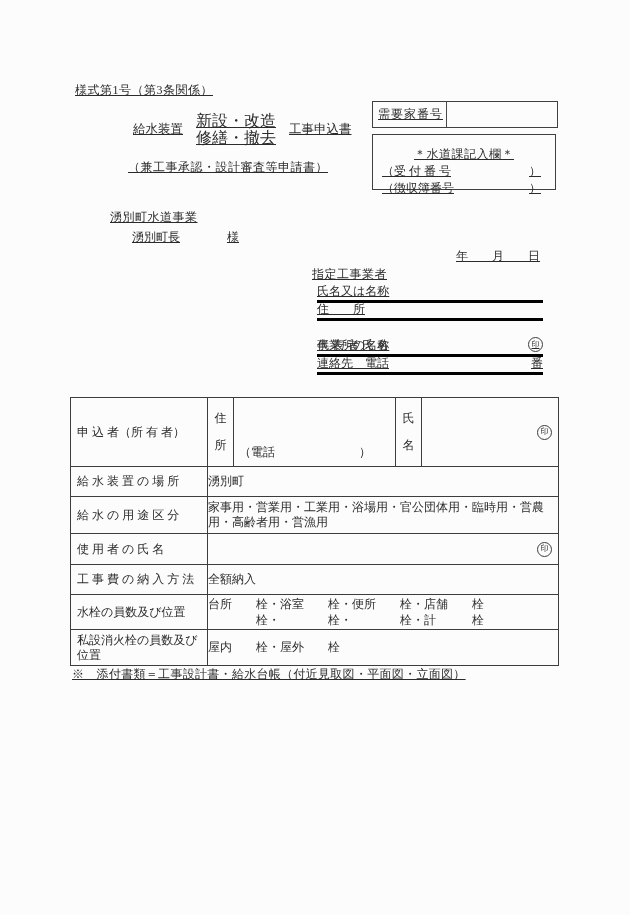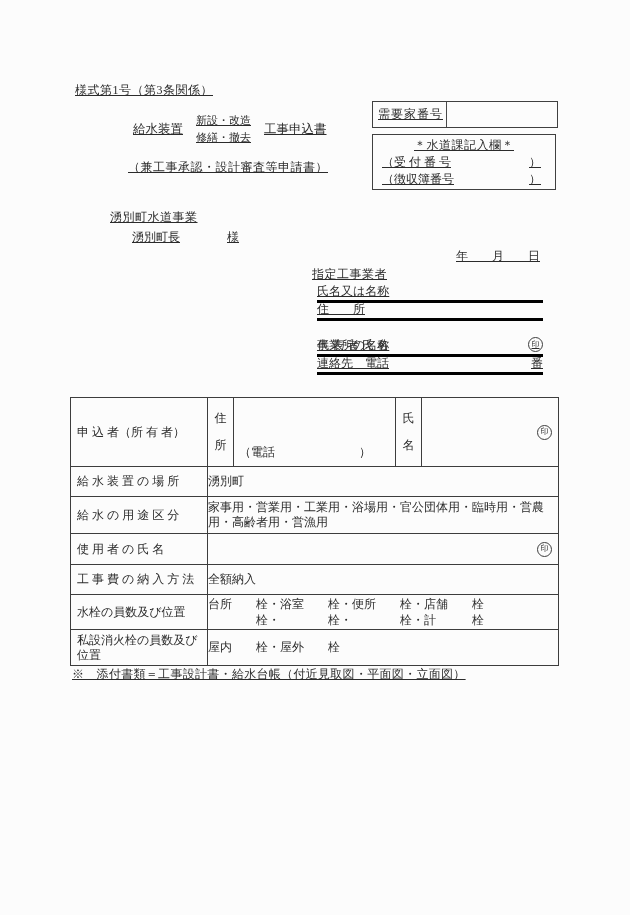--- a/index.html
+++ b/index.html
@@ -7,29 +7,29 @@
     position:relative;width:630px;height:915px;margin:0 auto;
     background:#fcfcfc;color:#2b2b2b;
     font-family:"Liberation Serif","DejaVu Serif",serif;
     font-size:12px;line-height:15px;overflow:hidden;
   }
   .abs{position:absolute;text-decoration:underline;}
 
   
   .form-number{left:75px;top:83px;letter-spacing:.5px;}
   .title-group{left:133px;top:112px;display:flex;align-items:center;gap:13px;font-size:12.5px;}
-  .title-stack{display:flex;flex-direction:column;line-height:17px;font-size:11px;}
+  .title-stack{display:flex;flex-direction:column;line-height:17px;font-size:16px;}
   .subtitle{left:128px;top:160px;letter-spacing:.5px;}
 
   
   .box{border:1px solid #404040;background:#fcfcfc;}
   .customer-box{left:372px;top:101px;width:184px;height:25px;display:flex;}
   .cb-label{width:74px;border-right:1px solid #4a4a4a;display:flex;align-items:center;padding-left:5px;letter-spacing:1px;box-sizing:border-box;}
   .cb-value{flex:1;}
-  .office-box{left:372px;top:134px;width:184px;height:56px;box-sizing:border-box;padding-top:3px;}
+  .office-box{left:372px;top:134px;width:184px;height:56px;box-sizing:border-box;padding-top:12px;}
   .ob-title{text-align:center;height:17px;letter-spacing:.5px;}
   .ob-line{display:flex;justify-content:space-between;height:17px;padding:0 14px 0 9px;}
 
   
   .utility{left:110px;top:210px;letter-spacing:.5px;}
   .mayor{left:132px;top:230px;}
   .honorific{left:227px;top:230px;}
   .dateline{left:456px;top:249px;}
   .contractor-heading{left:312px;top:267px;letter-spacing:.5px;}
   .field-row{left:317px;width:226px;height:18px;border-bottom:3px solid #000000;

